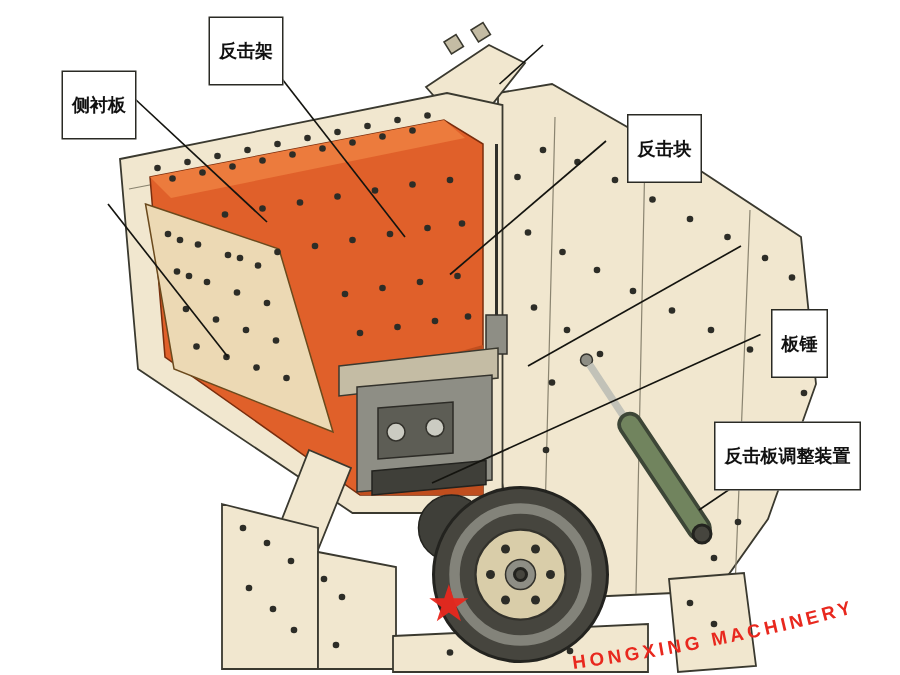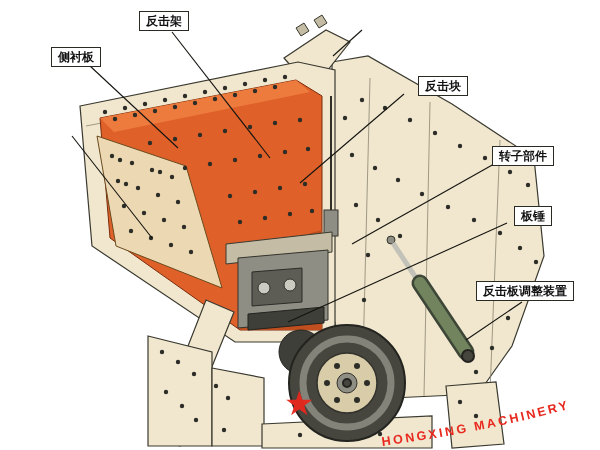--- a/index.html
+++ b/index.html
@@ -23,25 +23,25 @@
   .p-hub{fill:#d9cda9;stroke:#33322c;stroke-width:1.5}
   .p-rod{stroke:#c2c2b8;stroke-width:5}
   .p-cyl-o{stroke:#3d4637;stroke-width:17;stroke-linecap:round}
   .p-cyl{stroke:var(--cylinder,#71845e);stroke-width:12;stroke-linecap:round}
   .p-thin{stroke:#8a8470;stroke-width:.8;fill:none}
   .p-thin2{stroke:#2f2f2a;stroke-width:2;fill:none}
   .dots{fill:#2d2d27;stroke:none}
   .leader{stroke:#14140f;stroke-width:1.1;fill:none}
 
   
-  .lbl{position:absolute;background:#ffffff;border:1px solid #2a2a24;padding:1px 6px;
+  .lbl{position:absolute;background:#ffffff;border:1px solid #2a2a24;padding:14px 6px;
        font-size:12px;font-weight:bold;color:#111;white-space:nowrap;line-height:16px}
   .lbl-1{left:139px;top:11px}
   .lbl-2{left:344px;top:9px}
-  .lbl-3{left:51px;top:47px}
+  .lbl-3{left:41px;top:47px}
   .lbl-4{left:418px;top:76px}
   .lbl-5{left:13px;top:117px}
   .lbl-6{left:492px;top:146px}
   .lbl-7{left:514px;top:206px}
   .lbl-8{left:476px;top:281px}
 
   
   .wm{position:absolute;left:284px;top:386px;display:flex;align-items:center;gap:4px;
       color:var(--brand-red,#e8281e);opacity:.95}
   .wm-star{font-size:34px;line-height:1}
@@ -242,21 +242,20 @@
       <line class="leader" x1="522" y1="302" x2="466" y2="340"></line>
     </g>
 
     <path id="wmarc" d="M 382 446 Q 500 430 592 402" fill="none"></path>
     <text class="wm-en"><textPath href="#wmarc">HONGXING MACHINERY</textPath></text>
   </svg>
 
   <div class="lbl lbl-1">反击架</div>
   <div class="lbl lbl-3">侧衬板</div>
   <div class="lbl lbl-4">反击块</div>
-  <div class="lbl lbl-6">转子部件</div>
   <div class="lbl lbl-7">板锤</div>
   <div class="lbl lbl-8">反击板调整装置</div>
 
   <div class="wm">
     <span class="wm-star">★</span>
   </div>
 
 </div>
 
 </body></html>

